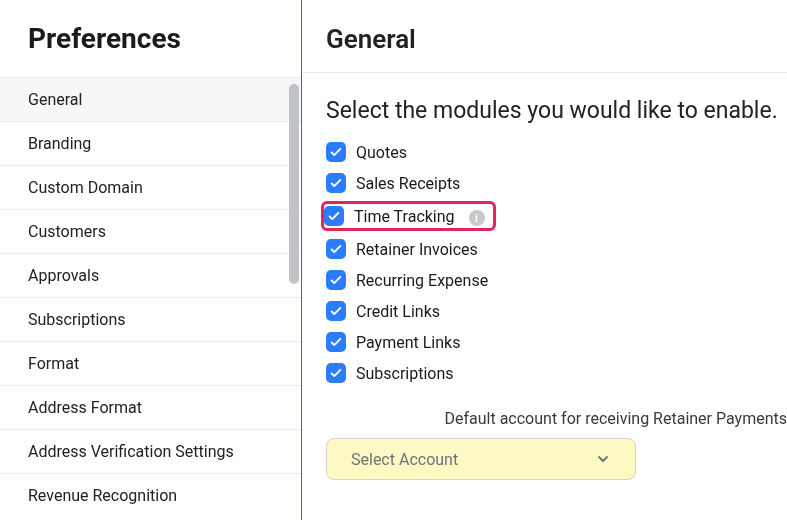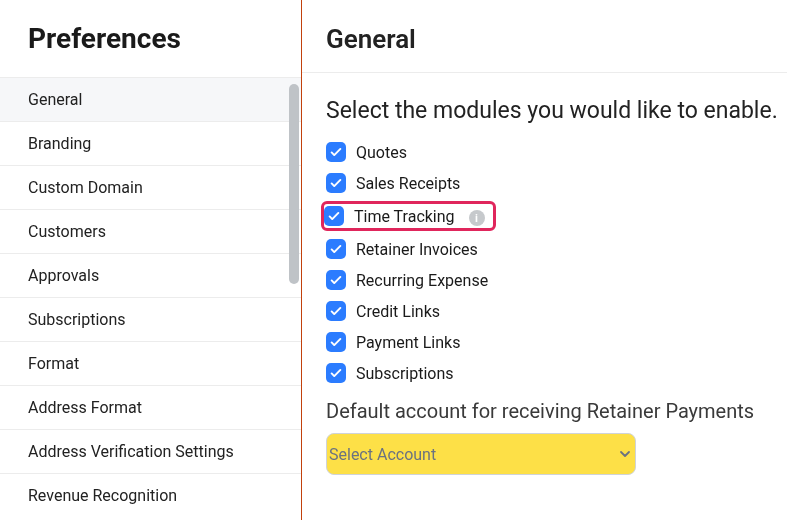--- a/index.html
+++ b/index.html
@@ -10,28 +10,28 @@
   .sidebar-list { position:relative; }
   .sidebar-item { font-size:16px; color:#222; padding:12px 0 12px 28px; cursor:pointer; }
   .sidebar-item.active { background:#f6f7f9; }
   .sidebar-divider { height:1px; background:#ececec; width:100%; }
   .scrollbar { position:absolute; top:84px; right:2px; width:10px; height:200px; background:#bfc3c7; border-radius:6px; }
   .main { flex:1; height:100%; padding:0; overflow:hidden; }
   .main-header { padding:24px 0 18px 24px; border-bottom:1px solid #ececec; }
   .main-title { font-size:26px; font-weight:600; color:#222; }
   .content { padding:24px 0 0 24px; }
   .section-heading { font-size:23px; color:#222; margin-bottom:18px; }
-  .module-list { display:flex; flex-direction:column; gap:11px; margin-bottom:16px; }
+  .module-list { display:flex; flex-direction:column; gap:11px; margin-bottom:26px; }
   .module-row { display:flex; align-items:center; gap:10px; font-size:16px; }
   .module-row.highlight { outline:3px solid #e0265c; outline-offset:0; padding:2px 8px 2px 0; border-radius:3px; display:inline-flex; width:max-content; margin-left:-2px;align-items:flex-end; }
   .checkbox { width:20px; height:20px; border-radius:5px; background:#2b7cff; display:flex; align-items:center; justify-content:center; flex-shrink:0; cursor:pointer; }
   .checkbox svg { width:14px; height:14px; }
   .info-icon { width:16px; height:16px; border-radius:50%; background:#c6c9cc; color:#fff; font-size:11px; display:inline-flex; align-items:center; justify-content:center; margin-left:4px; font-weight:700; }
-  .field-label { font-size:20px; color:#3a3a3a; margin-bottom:10px; }
-  .select { width:310px; height:42px; border:1px solid #cfd3d8; border-radius:8px; display:flex; align-items:center; justify-content:space-between; padding:0 2px; color:#6b7280; font-size:16px; cursor:pointer; background:#fde047; }
+  .field-label { font-size:16px; color:#3a3a3a; margin-bottom:10px;text-align:right; }
+  .select { width:310px; height:42px; border:1px solid #cfd3d8; border-radius:8px; display:flex; align-items:center; justify-content:space-between; padding:0 24px; color:#6b7280; font-size:16px; cursor:pointer; background:#fef9c3; }
   .select svg { width:16px; height:16px; }
 </style>
 </head>
 <body>
 
 <div class="app">
   <aside class="sidebar">
     <h1 class="sidebar-title">Preferences</h1>
     <div class="sidebar-divider"></div>
     <nav class="sidebar-list">

